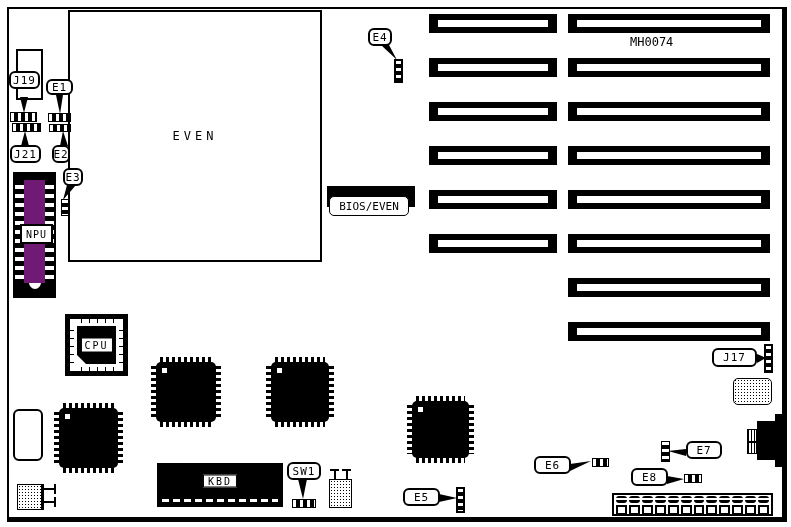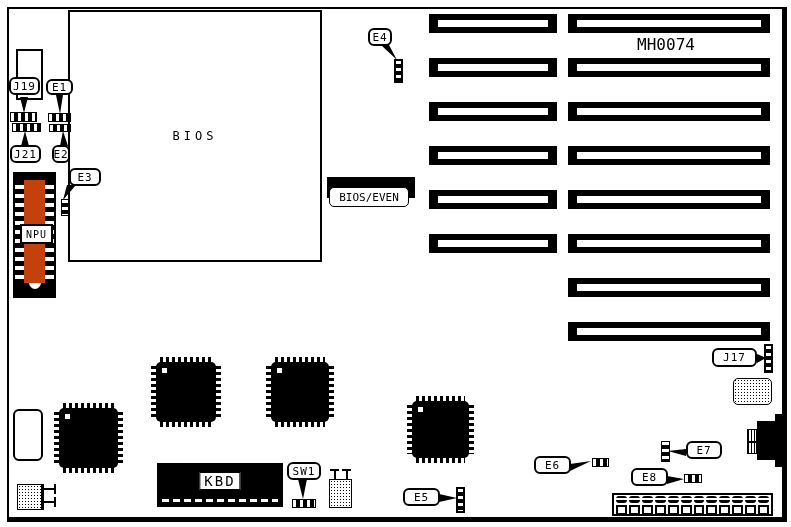--- a/index.html
+++ b/index.html
@@ -20,21 +20,21 @@
   .jmp-h{position:absolute;box-sizing:border-box;border:1px solid #000;
          background:repeating-linear-gradient(90deg,#fff 0 3px,#000 3px 7px)}
   .jmp-v{position:absolute;box-sizing:border-box;border:1px solid #000;
          background:repeating-linear-gradient(180deg,#fff 0 3px,#000 3px 7px)}
   .b2{border-width:2px}
   
   .slot-col{position:absolute}
   .slot{height:19px;box-sizing:border-box;border:solid #000;border-width:6px 9px;
         background:#fff;margin-bottom:25px}
   
-  #npu{left:13px;top:172px;width:43px;height:126px;border:2px solid #000;background:#c2410c}
+  #npu{left:13px;top:172px;width:43px;height:126px;border:2px solid #000;background:#701a75}
   .npu-top{position:absolute;left:0;right:0;top:0;height:6px;background:#000}
   .npu-bot{position:absolute;left:0;right:0;bottom:0;height:13px;background:#000;overflow:hidden}
   .npu-bot::after{content:"";position:absolute;left:50%;top:-7px;margin-left:-6px;width:12px;height:13px;
                   border-radius:50%;background:#fff}
   .npu-pl{position:absolute;left:0;top:6px;bottom:13px;width:9px;
           background:repeating-linear-gradient(180deg,#000 0 5px,#fff 5px 9px)}
   .npu-pr{position:absolute;right:0;top:6px;bottom:13px;width:9px;
           background:repeating-linear-gradient(180deg,#000 0 5px,#fff 5px 9px)}
   .chip-tag{position:absolute;background:#fff;border:2px solid #000;display:flex;align-items:center;
             justify-content:center;font-size:10px;z-index:3;letter-spacing:1px}
@@ -63,21 +63,21 @@
   .qfp .pl{position:absolute;left:0;top:9px;bottom:9px;width:6px;
            background:repeating-linear-gradient(180deg,#000 0 3px,transparent 3px 6px)}
   .qfp .pr{position:absolute;right:0;top:9px;bottom:9px;width:6px;
            background:repeating-linear-gradient(180deg,#000 0 3px,transparent 3px 6px)}
   .qfp .dot{position:absolute;left:11px;top:11px;width:5px;height:5px;background:#fff;z-index:2}
   
   #kbd{left:157px;top:463px;width:126px;height:44px;background:#000}
   .kbd-dash{position:absolute;left:5px;right:5px;bottom:5px;height:3px;
             background:repeating-linear-gradient(90deg,#fff 0 7px,transparent 7px 11px)}
   .kbd-tag{position:absolute;left:50%;top:42%;transform:translate(-50%,-50%);background:#fff;
-           border:1px solid #000;padding:0 4px;font-size:14px;letter-spacing:2px}
+           border:1px solid #000;padding:0 4px;font-size:10px;letter-spacing:2px}
   
   .bios-box{position:absolute;background:#000}
   .bios-tag{position:absolute;left:2px;right:6px;top:10px;height:18px;background:#fff;border:1px solid #000;
             border-radius:5px;display:flex;align-items:center;justify-content:center;font-size:11px}
   
   .stip{background-color:#fff;background-image:radial-gradient(#000 0.8px,transparent 0.95px);
         background-size:3px 3px}
   #osc{left:13px;top:409px;width:30px;height:52px;border:2px solid #000;border-radius:6px;background:#fff}
   #stip-bl{left:17px;top:484px;width:27px;height:26px;border:1px solid #000;border-right-width:3px}
   #xtal{left:329px;top:479px;width:23px;height:29px;border:1px solid #000}
@@ -86,43 +86,53 @@
        clip-path:polygon(0 13%,62% 13%,62% 0,100% 0,100% 100%,62% 100%,62% 87%,0 87%)}
   .comb{position:absolute;box-sizing:border-box;border:1px solid #000;
         background:repeating-linear-gradient(90deg,#000 0 1px,#fff 1px 3px)}
   
   #powercon{left:612px;top:493px;width:161px;height:23px;border:2px solid #000;background:#fff}
   .pc-row1{display:flex;gap:2px;padding:1px 2px}
   .pc-oval{flex:1;height:7px;border-radius:3px;
            background:linear-gradient(180deg,#000 0 2px,#fff 2px 4px,#000 4px)}
   .pc-row2{display:flex;gap:2px;padding:0 2px;margin-top:1px}
   .pc-sq{flex:1;height:10px;box-sizing:border-box;border:2px solid #000;background:#fff}
-  #mh-id{left:630px;top:35px;width:72px;text-align:center;font-size:16px}
+  #mh-id{left:630px;top:35px;width:72px;font-size:12px}
   #ptr-svg{position:absolute;left:0;top:0;z-index:4;pointer-events:none}
 </style>
 </head>
 <body>
 
 <div id="canvas">
   <div id="board" class="abs"></div>
 
   <div class="abs outline-box" style="left:68px;top:10px;width:254px;height:252px">
-    <span class="sp-label">BIOS</span>
+    <span class="sp-label">EVEN</span>
   </div>
 
   <div class="abs outline-box" style="left:16px;top:49px;width:27px;height:51px"></div>
 
   <div id="npu" class="abs">
     <div class="npu-top"></div>
     <div class="npu-pl"></div>
     <div class="npu-pr"></div>
     <div class="npu-bot"></div>
     <div class="chip-tag" style="left:5px;top:50px;width:29px;height:16px">NPU</div>
   </div>
 
+  <div id="cpu" class="abs">
+    <div class="cpu-ring">
+      <div class="ctk-t"></div>
+      <div class="ctk-b"></div>
+      <div class="ctk-l"></div>
+      <div class="ctk-r"></div>
+    </div>
+    <div class="cpu-die"></div>
+    <div class="cpu-tag">CPU</div>
+  </div>
 
   <div class="qfp" style="left:151px;top:357px;width:70px;height:70px">
     <div class="pt"></div>
       <div class="pb"></div>
     <div class="pl"></div>
       <div class="pr"></div>
     <div class="die"></div>
       <div class="dot"></div>
   </div>
   <div class="qfp" style="left:266px;top:357px;width:68px;height:70px">
@@ -148,21 +158,21 @@
       <div class="pr"></div>
     <div class="die"></div>
       <div class="dot"></div>
   </div>
 
   <div id="kbd" class="abs">
     <div class="kbd-dash"></div>
     <div class="kbd-tag">KBD</div>
   </div>
 
-  <div class="bios-box" style="left:327px;top:177px;width:88px;height:21px">
+  <div class="bios-box" style="left:327px;top:186px;width:88px;height:21px">
     <div class="bios-tag">BIOS/EVEN</div>
   </div>
 
   <div class="slot-col" style="left:429px;top:14px;width:128px">
     <div class="slot"></div>
   <div class="slot"></div>
       <div class="slot"></div>
       <div class="slot"></div>
       <div class="slot"></div>
       <div class="slot"></div>
@@ -248,25 +258,25 @@
     <rect x="334" y="470" width="2" height="10"></rect>
     <rect x="330" y="469" width="9" height="2"></rect>
     <rect x="346" y="470" width="2" height="10"></rect>
     <rect x="342" y="469" width="9" height="2"></rect>
     <rect x="44" y="488" width="12" height="2"></rect>
     <rect x="54" y="484" width="2" height="10"></rect>
     <rect x="44" y="501" width="12" height="2"></rect>
     <rect x="54" y="497" width="2" height="10"></rect>
   </svg>
 
-  <div class="callout" style="left:9px;top:77px;width:31px">J19</div>
+  <div class="callout" style="left:9px;top:71px;width:31px">J19</div>
   <div class="callout" style="left:46px;top:79px;width:27px;height:16px">E1</div>
   <div class="callout" style="left:10px;top:145px;width:31px">J21</div>
   <div class="callout" style="left:52px;top:145px;width:18px">E2</div>
-  <div class="callout" style="left:69px;top:168px;width:32px">E3</div>
+  <div class="callout" style="left:63px;top:168px;width:20px">E3</div>
   <div class="callout" style="left:368px;top:28px;width:24px">E4</div>
   <div class="callout" style="left:287px;top:462px;width:34px">SW1</div>
   <div class="callout" style="left:403px;top:488px;width:37px">E5</div>
   <div class="callout" style="left:534px;top:456px;width:37px">E6</div>
   <div class="callout" style="left:686px;top:441px;width:36px">E7</div>
   <div class="callout" style="left:631px;top:468px;width:37px">E8</div>
   <div class="callout" style="left:712px;top:348px;width:45px;height:19px">J17</div>
 </div>
 
 </body></html>

